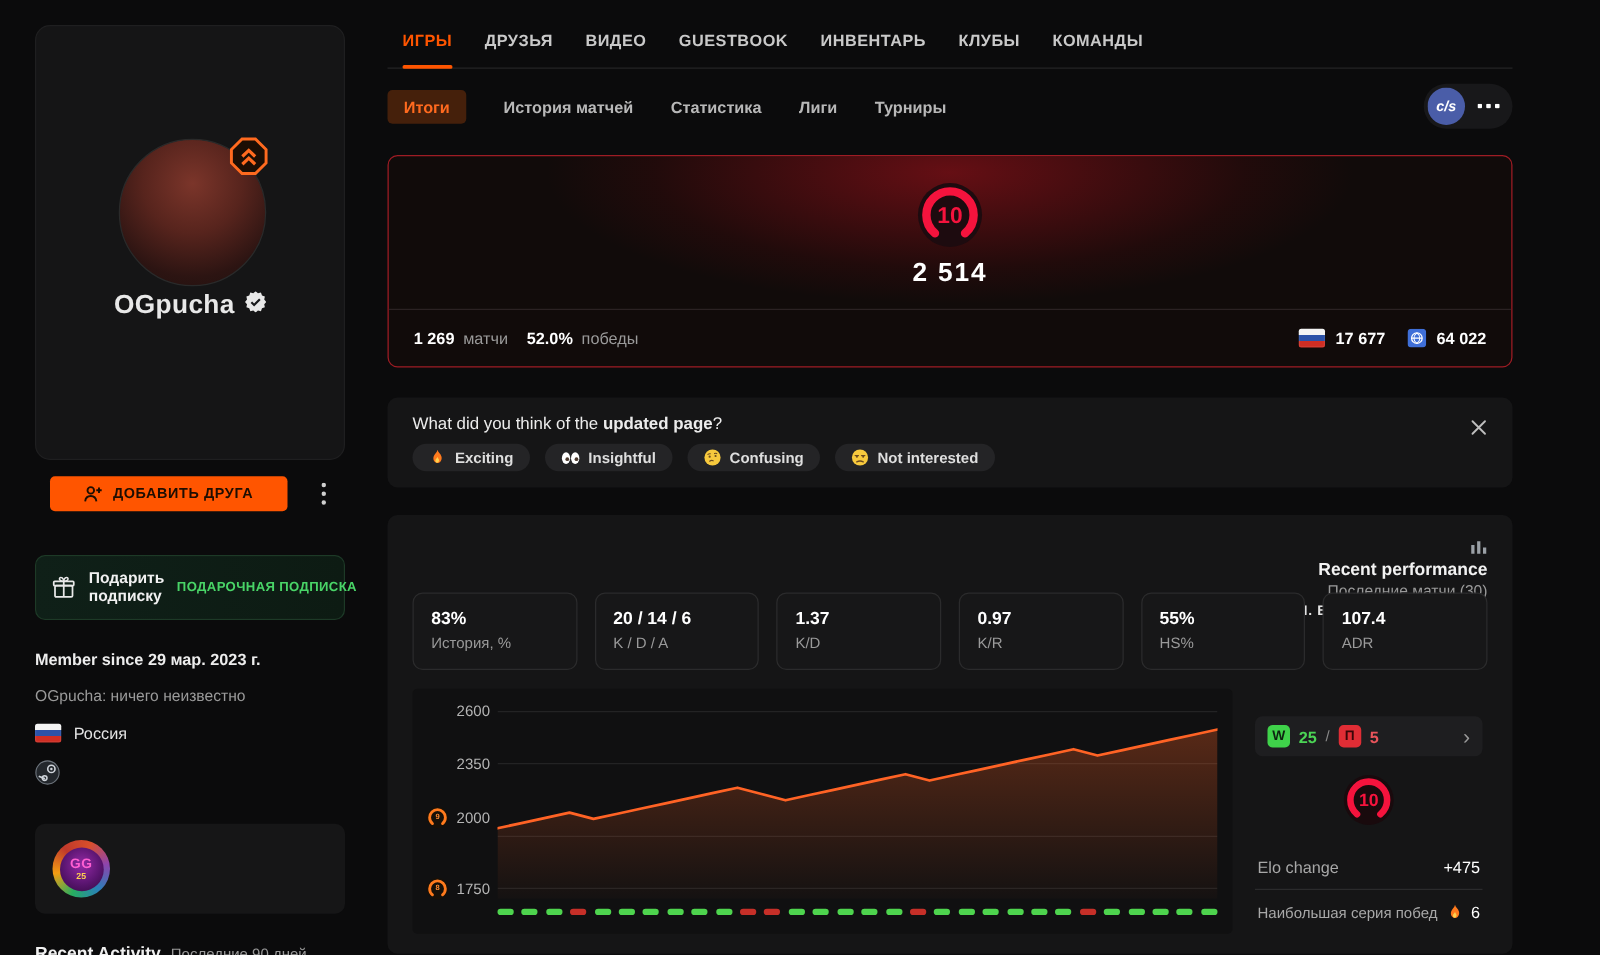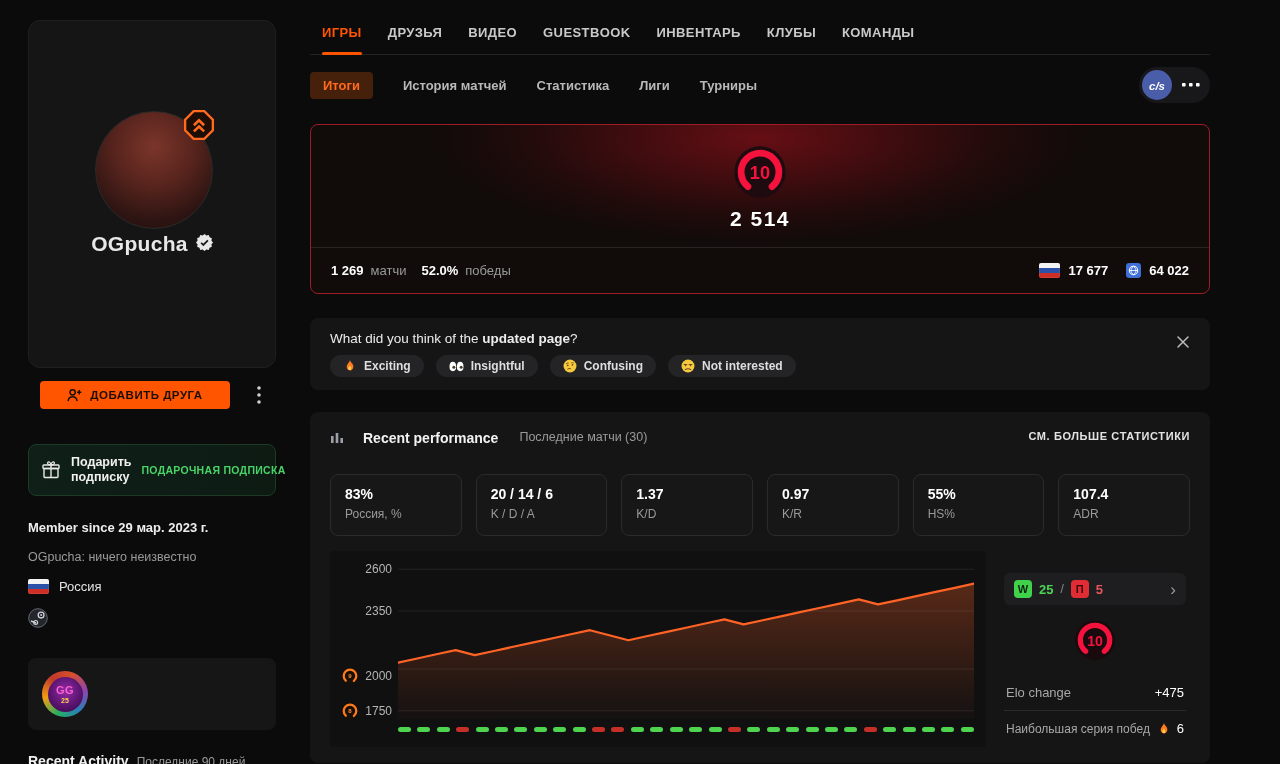--- a/index.html
+++ b/index.html
@@ -123,21 +123,21 @@
   .fb-q b { font-weight:bold; }
   .fb-chips { margin-top:9px; display:flex; gap:12px; }
   .fb-chip {
     display:inline-flex; align-items:center; gap:7px; background:#242426; border:none;
     border-radius:14px; padding:4px 13px; color:#dedede; font-weight:bold; font-size:12px;
     font-family:inherit; cursor:pointer;
   }
   .fb-close { position:absolute; right:16px; top:13px; width:22px; height:22px; cursor:pointer; display:flex; align-items:center; justify-content:center; }
 
   .perf { margin-top:22px; height:351px; background:#151516; border-radius:8px; padding:18px 20px 16px; }
-  .perf-head { display:flex; align-items:flex-start; gap:19px; height:18px; }
+  .perf-head { display:flex; align-items:flex-end; gap:3px; height:18px;flex-direction:column; }
   .perf-head .bars-icon { display:flex; }
   .perf-title { font-size:14px; font-weight:bold; color:#f2f2f2; }
   .ph-sub { font-size:12.5px; color:#9a9a9a; margin-left:2px; }
   .see-more { margin-left:auto; font-size:11px; font-weight:bold; letter-spacing:.6px; color:#e3e3e3; cursor:pointer; text-transform:uppercase; }
   .stat-cards { margin-top:26px; display:grid; grid-template-columns:repeat(6,1fr); gap:14px; }
   .stat-card { height:62px; background:#171718; border:1px solid #2b2b2c; border-radius:8px; padding:11px 14px; }
   .stat-value { font-size:14px; font-weight:bold; color:#fff; }
   .stat-label { margin-top:5px; font-size:12px; color:#9a9a9a; }
 
   .chart-row { margin-top:15px; display:flex; height:196px; }
@@ -404,21 +404,21 @@
             </svg>
         </span>
         <span class="perf-title">Recent performance</span>
         <span class="ph-sub">Последние матчи (30)</span>
         <a class="see-more">СМ. БОЛЬШЕ СТАТИСТИКИ</a>
       </div>
 
       <div class="stat-cards" id="stat-cards">
           <div class="stat-card">
             <div class="stat-value">83%</div>
-            <div class="stat-label">Россия, %</div>
+            <div class="stat-label">История, %</div>
           </div>
           <div class="stat-card">
             <div class="stat-value">20 / 14 / 6</div>
             <div class="stat-label">K / D / A</div>
           </div>
           <div class="stat-card">
             <div class="stat-value">1.37</div>
             <div class="stat-label">K/D</div>
           </div>
           <div class="stat-card">
@@ -437,21 +437,21 @@
 
       <div class="chart-row">
         <div class="chart-box">
           <div id="y-axis">
               <div class="tick" style="top: 9.31579px;">
                 <span>2600</span>
               </div>
               <div class="tick" style="top: 50.8947px;">
                 <span>2350</span>
               </div>
-              <div class="tick" style="top: 116px;">
+              <div class="tick" style="top: 94px;">
                 <span class="mini-badge">
                   <svg width="18" height="18" viewBox="0 0 40 40">
                     <circle cx="20" cy="20" r="19" fill="#171008"></circle>
                     <circle cx="20" cy="20" r="14" fill="none" stroke="#ff7a1d" stroke-width="5" pathLength="100" stroke-dasharray="78 22" stroke-dashoffset="64" stroke-linecap="round"></circle>
                     <text x="20" y="20.5" text-anchor="middle" dominant-baseline="central" font-family="Liberation Sans, sans-serif" font-size="13.5" font-weight="bold" fill="#ff8b33">9</text>
                   </svg>
                 </span>
                 <span>2000</span>
               </div>
               <div class="tick" style="top: 150.684px;">

